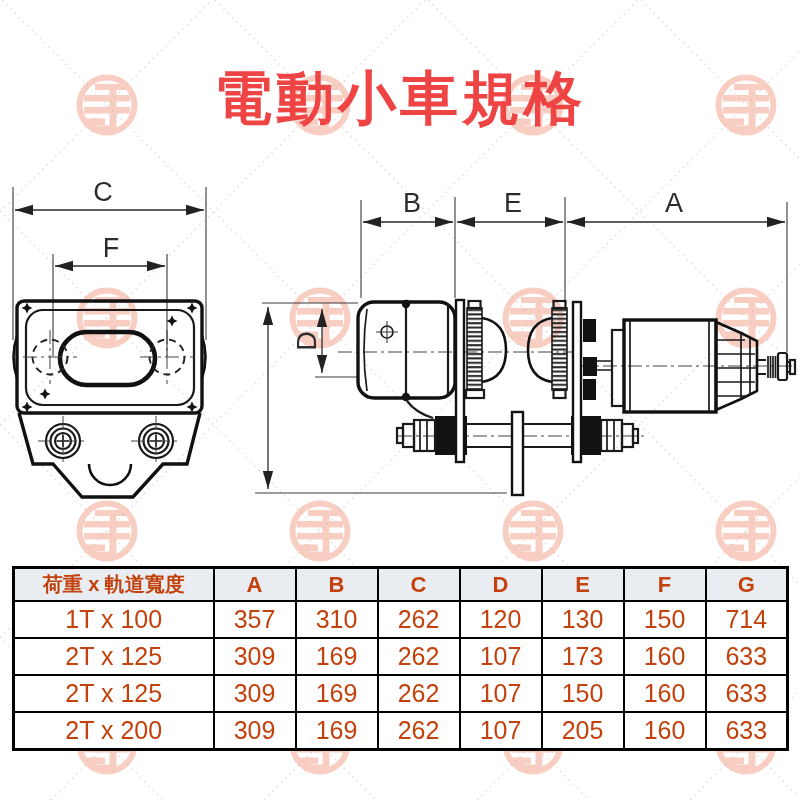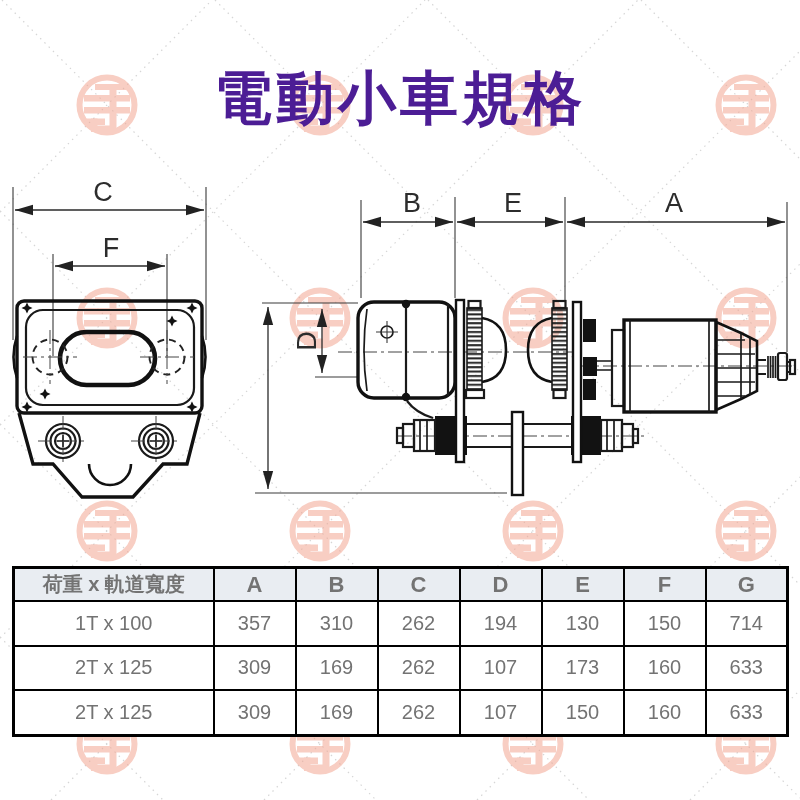--- a/index.html
+++ b/index.html
@@ -1,44 +1,44 @@
 <!DOCTYPE html>
 <html><head>
 <meta charset="utf-8">
 <style>
   html,body{margin:0;padding:0;background:#fff;}
   .canvas{position:relative;width:800px;height:800px;background:#fff;overflow:hidden;
           font-family:"Liberation Sans", sans-serif;}
   .layer{position:absolute;left:0;top:0;}
   .page-title{position:absolute;left:400px;top:60px;transform:translateX(-50%);
-              font-size:58px;font-weight:700;letter-spacing:4px;color:#4c1d95;white-space:nowrap;}
+              font-size:58px;font-weight:700;letter-spacing:4px;color:#ef4444;white-space:nowrap;}
   
   .thin{stroke:#3a3a3a;stroke-width:1.1;fill:none;}
   .dim{stroke:#2a2a2a;stroke-width:1.3;fill:none;}
   .med{stroke:#1a1a1a;stroke-width:2.2;fill:none;}
   .med2{stroke:#1a1a1a;stroke-width:1.7;fill:none;}
   .thick{stroke:#111;stroke-width:3.4;fill:none;}
   .thick2{stroke:#111;stroke-width:2.6;fill:none;}
   .oval{stroke:#111;stroke-width:4.6;fill:none;}
   .whitefill{fill:#fff;stroke:#111;stroke-width:2.4;}
   .dashc{stroke:#222;stroke-width:1.9;fill:none;stroke-dasharray:7 5;}
   .cl{stroke:#444;stroke-width:1;fill:none;stroke-dasharray:14 4 3 4;}
   .solid{fill:#121212;stroke:none;}
   .dimtext{font-family:"Liberation Sans",sans-serif;font-size:27px;fill:#2c2c2c;}
   .dot{stroke:#d6d6d6;stroke-width:1.2;fill:none;stroke-dasharray:1.5 4.5;}
   .seal{opacity:0.55;}
   
   table.spec{position:absolute;left:12px;top:566px;width:777px;height:171px;
              border-collapse:collapse;table-layout:fixed;background:#fff;}
   table.spec td,table.spec th{border:2px solid #000;text-align:center;vertical-align:middle;
-             padding:0;color:#737373;overflow:hidden;white-space:nowrap;}
+             padding:0;color:#c2410c;overflow:hidden;white-space:nowrap;}
   table.spec{border:3px solid #000;}
   table.spec thead th{background:#e9edf2;height:31px;font-size:22px;font-weight:700;}
   table.spec thead th.loadcol{font-size:20px;}
-  table.spec tbody td{height:35px;font-size:20px;font-weight:400;}
+  table.spec tbody td{height:35px;font-size:25px;font-weight:400;}
   col.c0{width:200px;}
 </style>
 </head>
 <body>
 
 <div class="canvas">
 
   <svg class="layer" width="800" height="800" viewBox="0 0 800 800">
     <defs>
       <symbol id="seal-logo" viewBox="-34 -34 68 68">
@@ -270,21 +270,21 @@
         <th>F</th>
         <th>G</th>
       </tr>
     </thead>
     <tbody>
       <tr>
         <td>1T x 100</td>
         <td>357</td>
         <td>310</td>
         <td>262</td>
-        <td>194</td>
+        <td>120</td>
         <td>130</td>
         <td>150</td>
         <td>714</td>
       </tr>
       <tr>
         <td>2T x 125</td>
         <td>309</td>
         <td>169</td>
         <td>262</td>
         <td>107</td>
@@ -295,16 +295,26 @@
       <tr>
         <td>2T x 125</td>
         <td>309</td>
         <td>169</td>
         <td>262</td>
         <td>107</td>
         <td>150</td>
         <td>160</td>
         <td>633</td>
       </tr>
+      <tr>
+        <td>2T x 200</td>
+        <td>309</td>
+        <td>169</td>
+        <td>262</td>
+        <td>107</td>
+        <td>205</td>
+        <td>160</td>
+        <td>633</td>
+      </tr>
     </tbody>
   </table>
 
 </div>
 
 </body></html>

